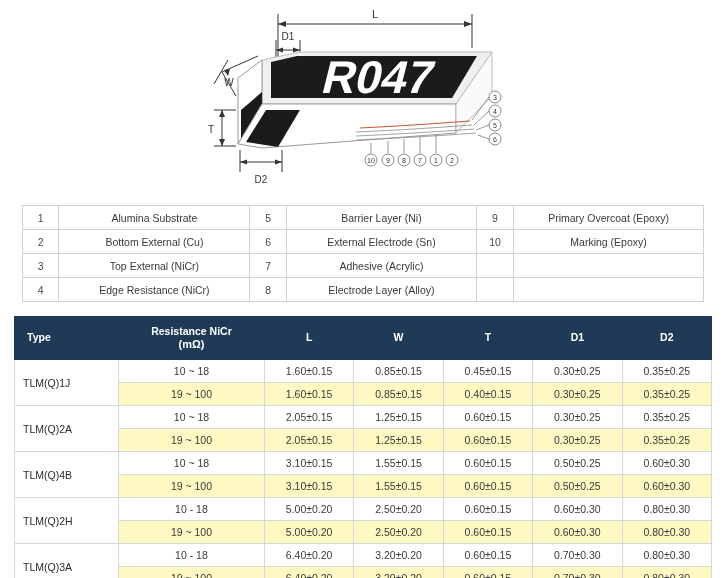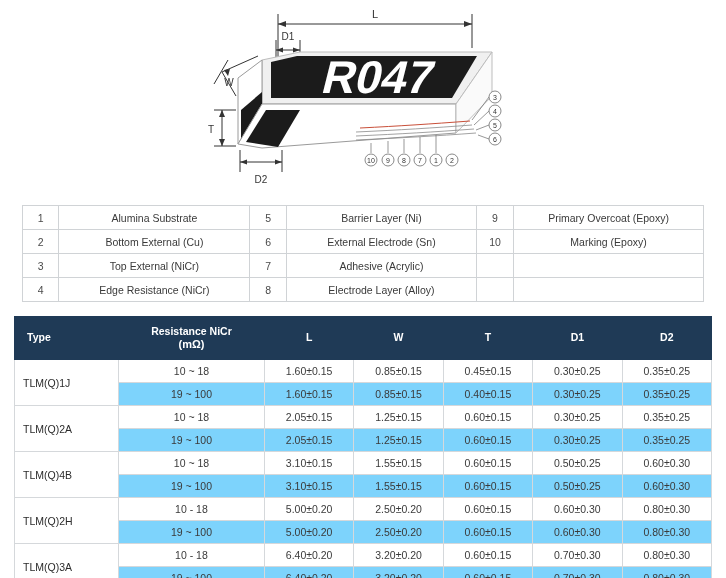--- a/index.html
+++ b/index.html
@@ -93,21 +93,21 @@
     vertical-align: middle;
     color: #3a3a3a;
     padding: 0 3px;
   }
   table.spec tbody td.type-cell {
     text-align: left;
     padding-left: 8px;
     color: #2b2b2b;
   }
   table.spec tbody tr.alt td {
-    background: #7dd3fc;
+    background: #fef9c3;
   }
   .sub { font-size: 11px; }
 </style>
 </head>
 <body>
 
 <div class="page">
 
   <div class="diagram">
     <svg width="726" height="195" viewBox="0 0 726 195" xmlns="http://www.w3.org/2000/svg">

